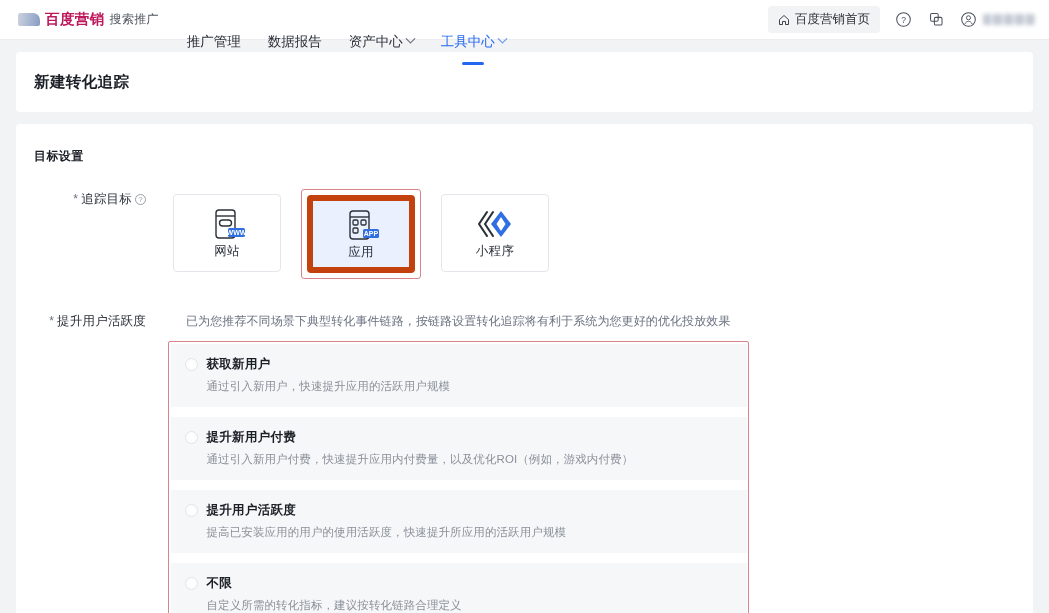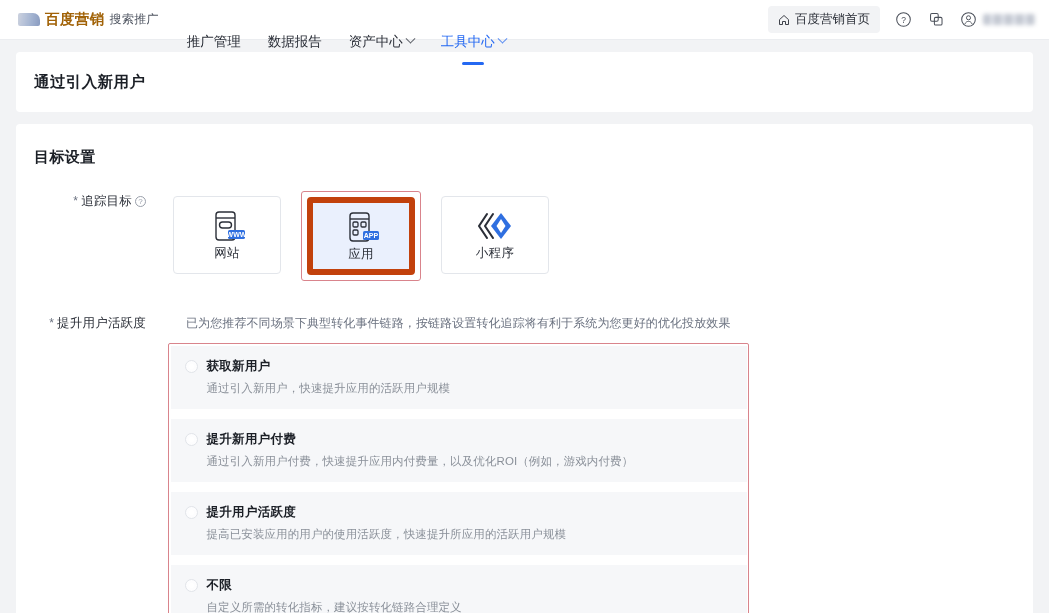--- a/index.html
+++ b/index.html
@@ -23,21 +23,21 @@
   }
   .brand { display: flex; align-items: center; gap: 5px; margin-right: 28px; }
   .brand-mark {
     width: 22px; height: 13px;
     background: linear-gradient(100deg, #c9cfdd 0%, #9fb0cf 55%, #7f93bb 100%);
     border-radius: 2px 7px 2px 2px;
     filter: blur(0.6px);
     opacity: .92;
   }
   .brand-name {
-    font-size: 14.5px; font-weight: bold; color: #a16207;
+    font-size: 14.5px; font-weight: bold; color: #be185d;
     letter-spacing: .4px;
     text-align: right;
   }
   .brand-sub { font-size: 12px; color: #4f5561; letter-spacing: .3px; }
 
   .nav { display: flex; align-items: flex-end; gap: 27px; height: 100%; margin-top: 44px; }
   .nav-item {
     position: relative;
     display: flex; align-items: center; gap: 4px;
     height: 100%;
@@ -100,21 +100,21 @@
     border-radius: 4px;
   }
   .title-card {
     padding: 20px 0 19px 18px;
     margin-bottom: 12px;
   }
   .page-title { font-size: 15.5px; color: #1b1f26; font-weight: bold; letter-spacing: .4px; }
 
   .form-card { padding: 24px 0 0 18px; min-height: 470px; }
   .section-title {
-    font-size: 15px; font-weight: bold; color: #1b1f26;
+    font-size: 12px; font-weight: bold; color: #1b1f26;
     margin-bottom: 24px; letter-spacing: .4px;
   }
 
   .field-row { display: flex; align-items: flex-start; }
   .field-label {
     width: 112px;
     flex: 0 0 112px;
     text-align: right;
     font-size: 12.5px;
     color: #2b2f38;
@@ -259,21 +259,21 @@
         <path d="M5.8 15.2c.9-2 2.3-3 4.2-3s3.3 1 4.2 3" fill="none" stroke="#4a4f59" stroke-width="1.1"></path>
       </svg>
       <div class="user-name-blur"></div>
     </div>
   </div>
 </div>
 
 <div class="page">
 
   <div class="card title-card">
-    <div class="page-title">通过引入新用户</div>
+    <div class="page-title">新建转化追踪</div>
   </div>
 
   <div class="card form-card">
     <div class="section-title">目标设置</div>
 
     <div class="field-row">
       <div class="field-label">
         <span class="req-star">*</span><span>追踪目标</span><span class="q-icon">?</span>
       </div>
 

